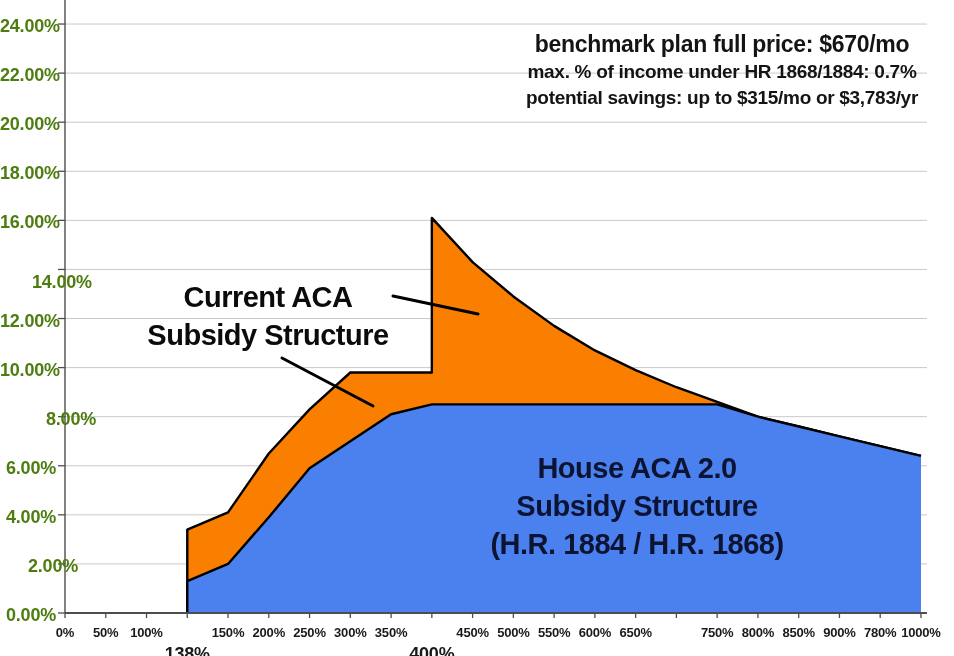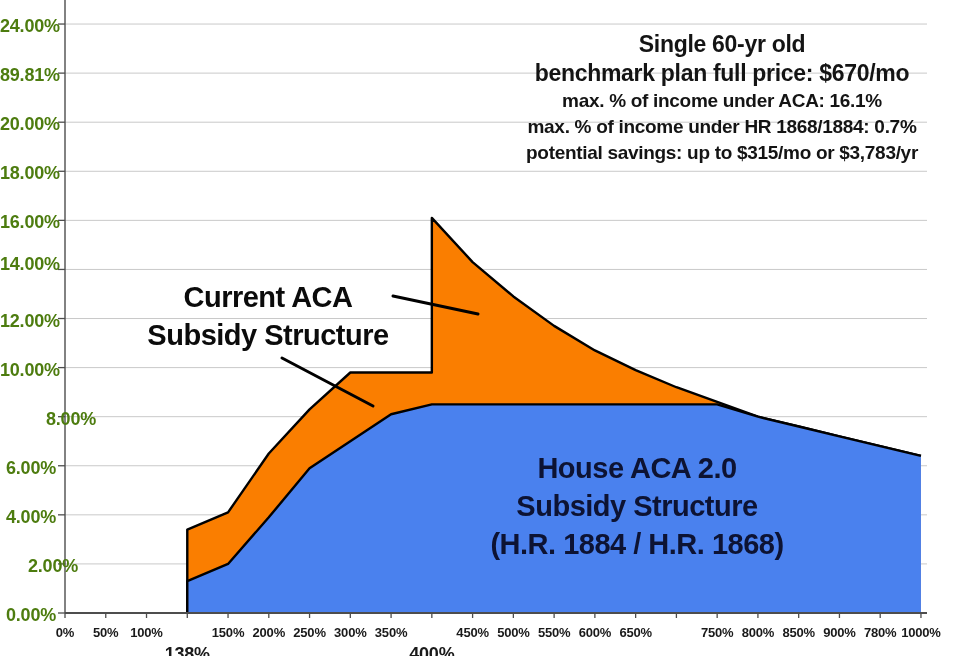--- a/index.html
+++ b/index.html
@@ -72,25 +72,25 @@
     <line x1="798.68" y1="613" x2="798.68" y2="618" stroke="#4d4d4d" stroke-width="1.3"></line>
     <line x1="839.4399999999999" y1="613" x2="839.4399999999999" y2="618" stroke="#4d4d4d" stroke-width="1.3"></line>
     <line x1="880.1999999999999" y1="613" x2="880.1999999999999" y2="618" stroke="#4d4d4d" stroke-width="1.3"></line>
     <line x1="920.9599999999999" y1="613" x2="920.9599999999999" y2="618" stroke="#4d4d4d" stroke-width="1.3"></line>
     <line x1="393" y1="296" x2="478" y2="314" stroke="#000000" stroke-width="3" stroke-linecap="round"></line>
     <line x1="282" y1="358" x2="373" y2="406" stroke="#000000" stroke-width="3" stroke-linecap="round"></line>
   </svg>
 
 <div id="axis-labels">
     <span class="ylab" style="top: 16.04px;">24.00%</span>
-    <span class="ylab" style="top: 65.12px;">89.81%</span>
+    <span class="ylab" style="top: 65.12px;">22.00%</span>
     <span class="ylab" style="top: 114.2px;">20.00%</span>
     <span class="ylab" style="top: 163.28px;">18.00%</span>
     <span class="ylab" style="top: 212.36px;">16.00%</span>
-    <span class="ylab" style="top: 254px;">14.00%</span>
+    <span class="ylab" style="top: 272px; margin-left: 32px;">14.00%</span>
     <span class="ylab" style="top: 310.52px;">12.00%</span>
     <span class="ylab" style="top: 359.6px;">10.00%</span>
     <span class="ylab" style="top: 408.68px; padding-left: 40px;">8.00%</span>
     <span class="ylab" style="top: 457.76px;">6.00%</span>
     <span class="ylab" style="top: 506.84px;">4.00%</span>
     <span class="ylab" style="top: 555.92px; margin-left: 22px;">2.00%</span>
     <span class="ylab" style="top: 605px;">0.00%</span>
     <span class="xlab" style="left: 30px;">0%</span>
     <span class="xlab" style="left: 70.76px;">50%</span>
     <span class="xlab" style="left: 111.52px;">100%</span>
@@ -109,23 +109,21 @@
     <span class="xlab" style="left: 672px; margin-top: 36px;">700%</span>
     <span class="xlab" style="left: 682.16px;">750%</span>
     <span class="xlab" style="left: 722.92px;">800%</span>
     <span class="xlab" style="left: 763.68px;">850%</span>
     <span class="xlab" style="left: 804.44px;">900%</span>
     <span class="xlab" style="left: 845.2px;">780%</span>
     <span class="xlab" style="left: 885.96px;">1000%</span>
   </div>
 
 <div id="info-block">
-  <div class="big">Single 60-yr old</div>
   <div class="big">benchmark plan full price: $670/mo</div>
-  <div class="small">max. % of income under ACA: 16.1%</div>
   <div class="small">max. % of income under HR 1868/1884: 0.7%</div>
   <div class="small">potential savings: up to $315/mo or $3,783/yr</div>
 </div>
 
 <div id="label-current">
   <div>Current ACA</div>
   <div>Subsidy Structure</div>
 </div>
 
 <div id="label-house">

